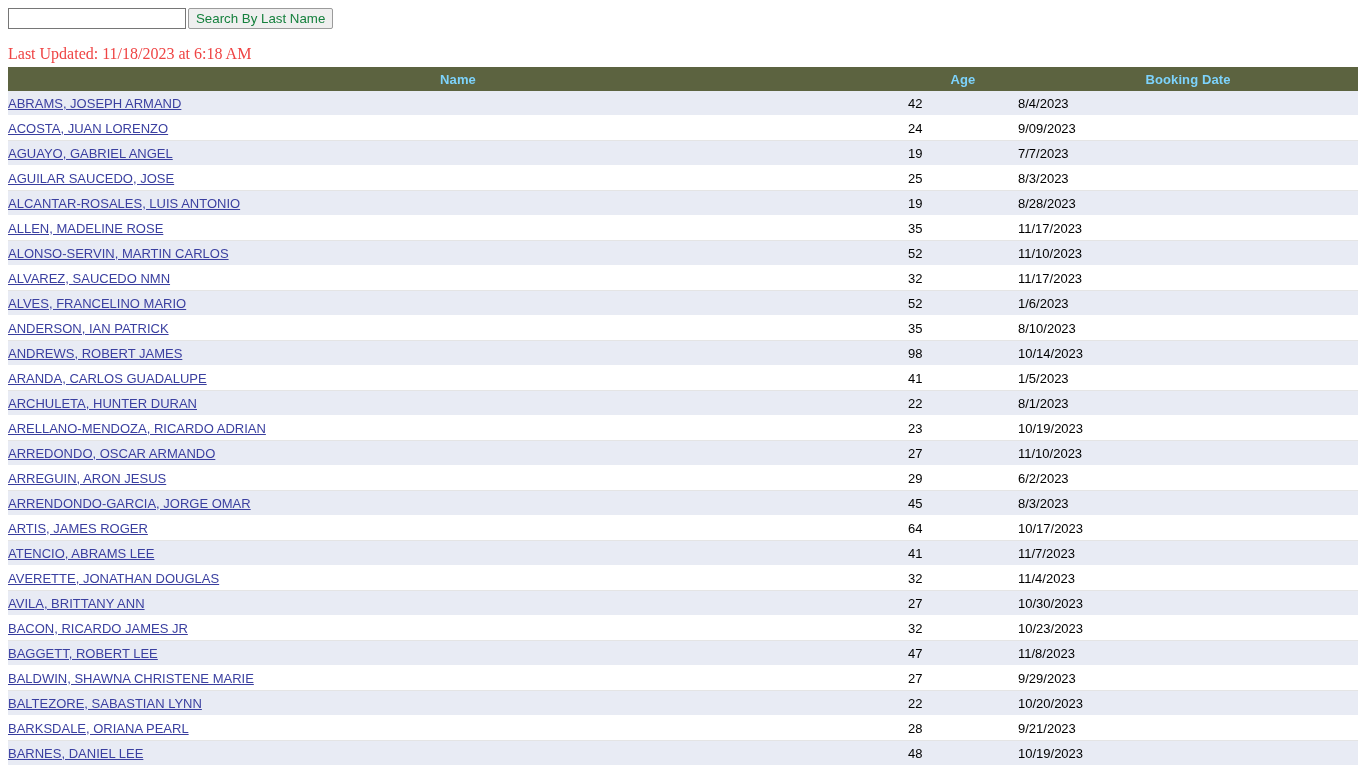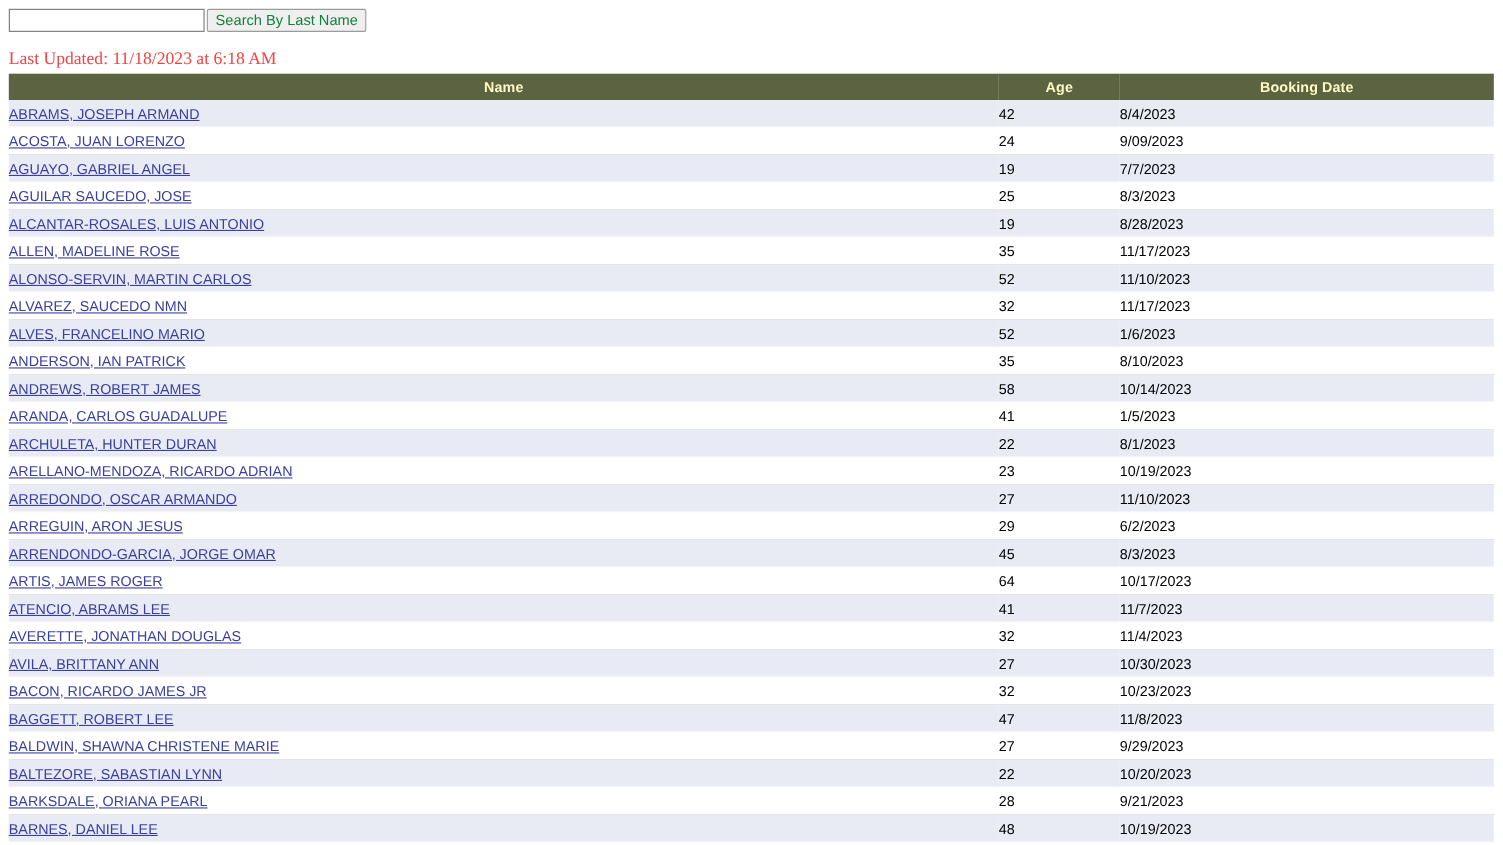--- a/index.html
+++ b/index.html
@@ -65,21 +65,21 @@
   .roster-table {
     position: absolute;
     left: 8px;
     top: 67px;
     width: 1350px;
     border-collapse: collapse;
     table-layout: fixed;
   }
   .roster-table thead th {
     background: #5c6340;
-    color: #fef9c3;
+    color: #7dd3fc;
     font-family: "Liberation Sans", sans-serif;
     font-size: 13px;
     font-weight: bold;
     height: 24px;
     padding: 0;
     text-align: center;
     vertical-align: middle;
     letter-spacing: 0.1px;
   }
   .col-name   { width: 900px; }
@@ -180,21 +180,21 @@
         <td class="cell-age">52</td>
         <td class="cell-date">1/6/2023</td>
       </tr>
       <tr>
         <td class="cell-name"><a class="name-link">ANDERSON, IAN PATRICK</a></td>
         <td class="cell-age">35</td>
         <td class="cell-date">8/10/2023</td>
       </tr>
       <tr>
         <td class="cell-name"><a class="name-link">ANDREWS, ROBERT JAMES</a></td>
-        <td class="cell-age">58</td>
+        <td class="cell-age">98</td>
         <td class="cell-date">10/14/2023</td>
       </tr>
       <tr>
         <td class="cell-name"><a class="name-link">ARANDA, CARLOS GUADALUPE</a></td>
         <td class="cell-age">41</td>
         <td class="cell-date">1/5/2023</td>
       </tr>
       <tr>
         <td class="cell-name"><a class="name-link">ARCHULETA, HUNTER DURAN</a></td>
         <td class="cell-age">22</td>

